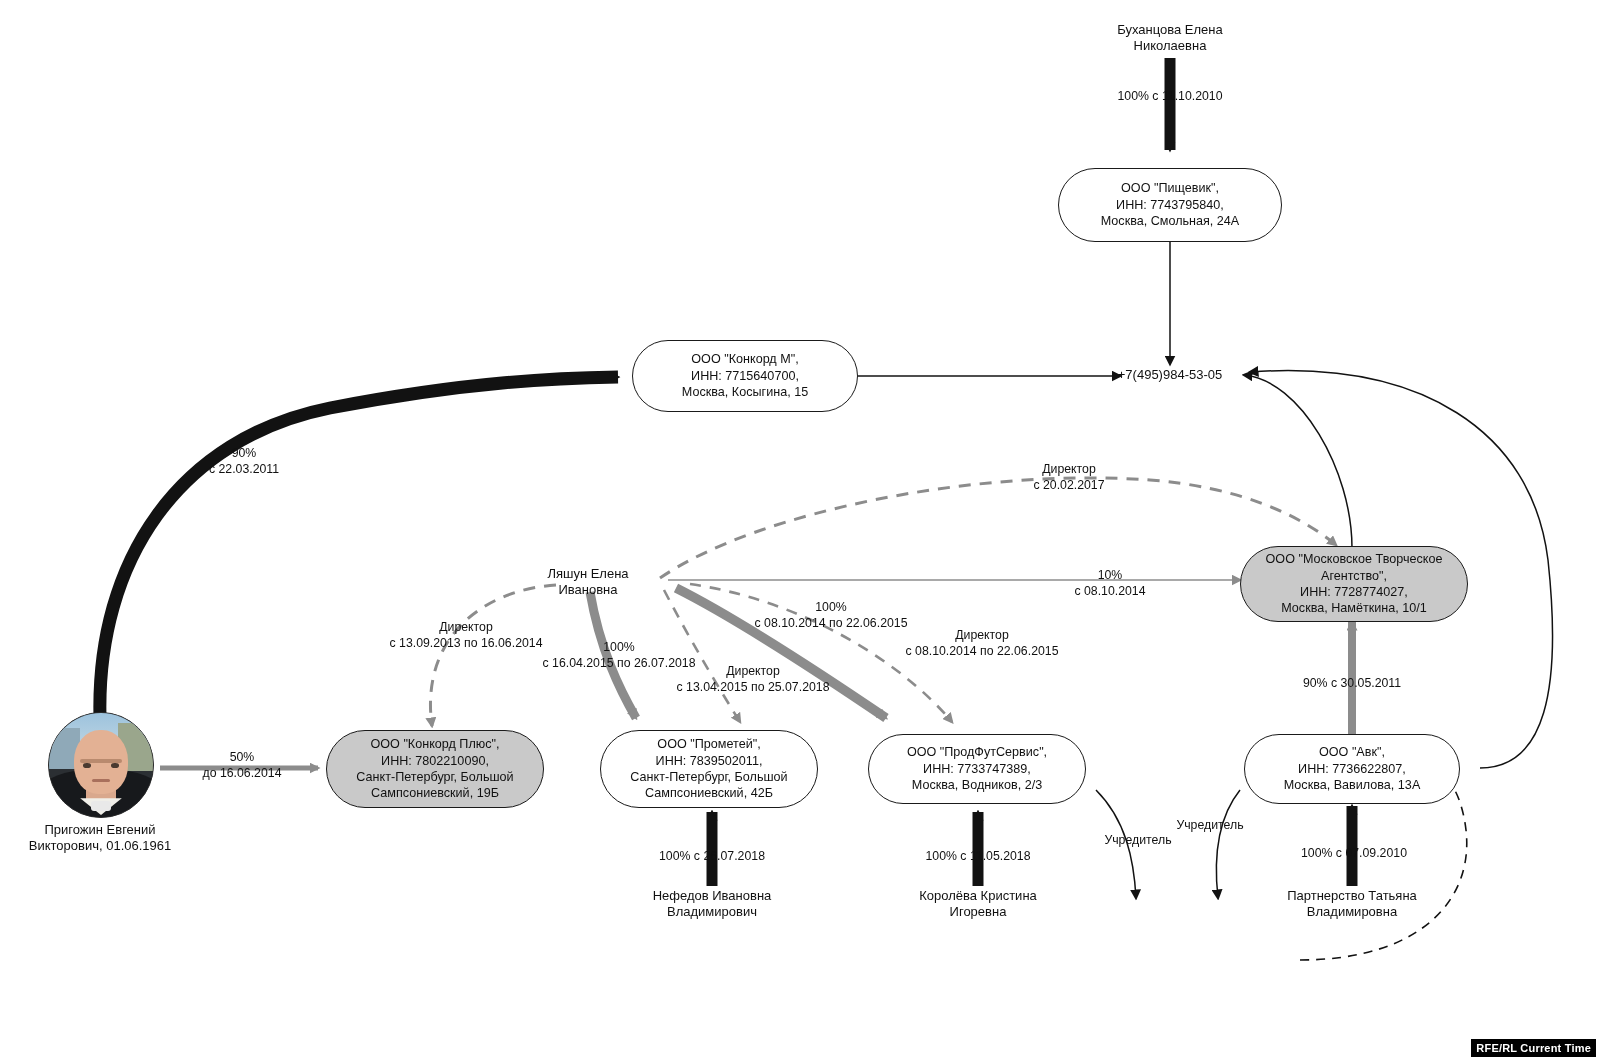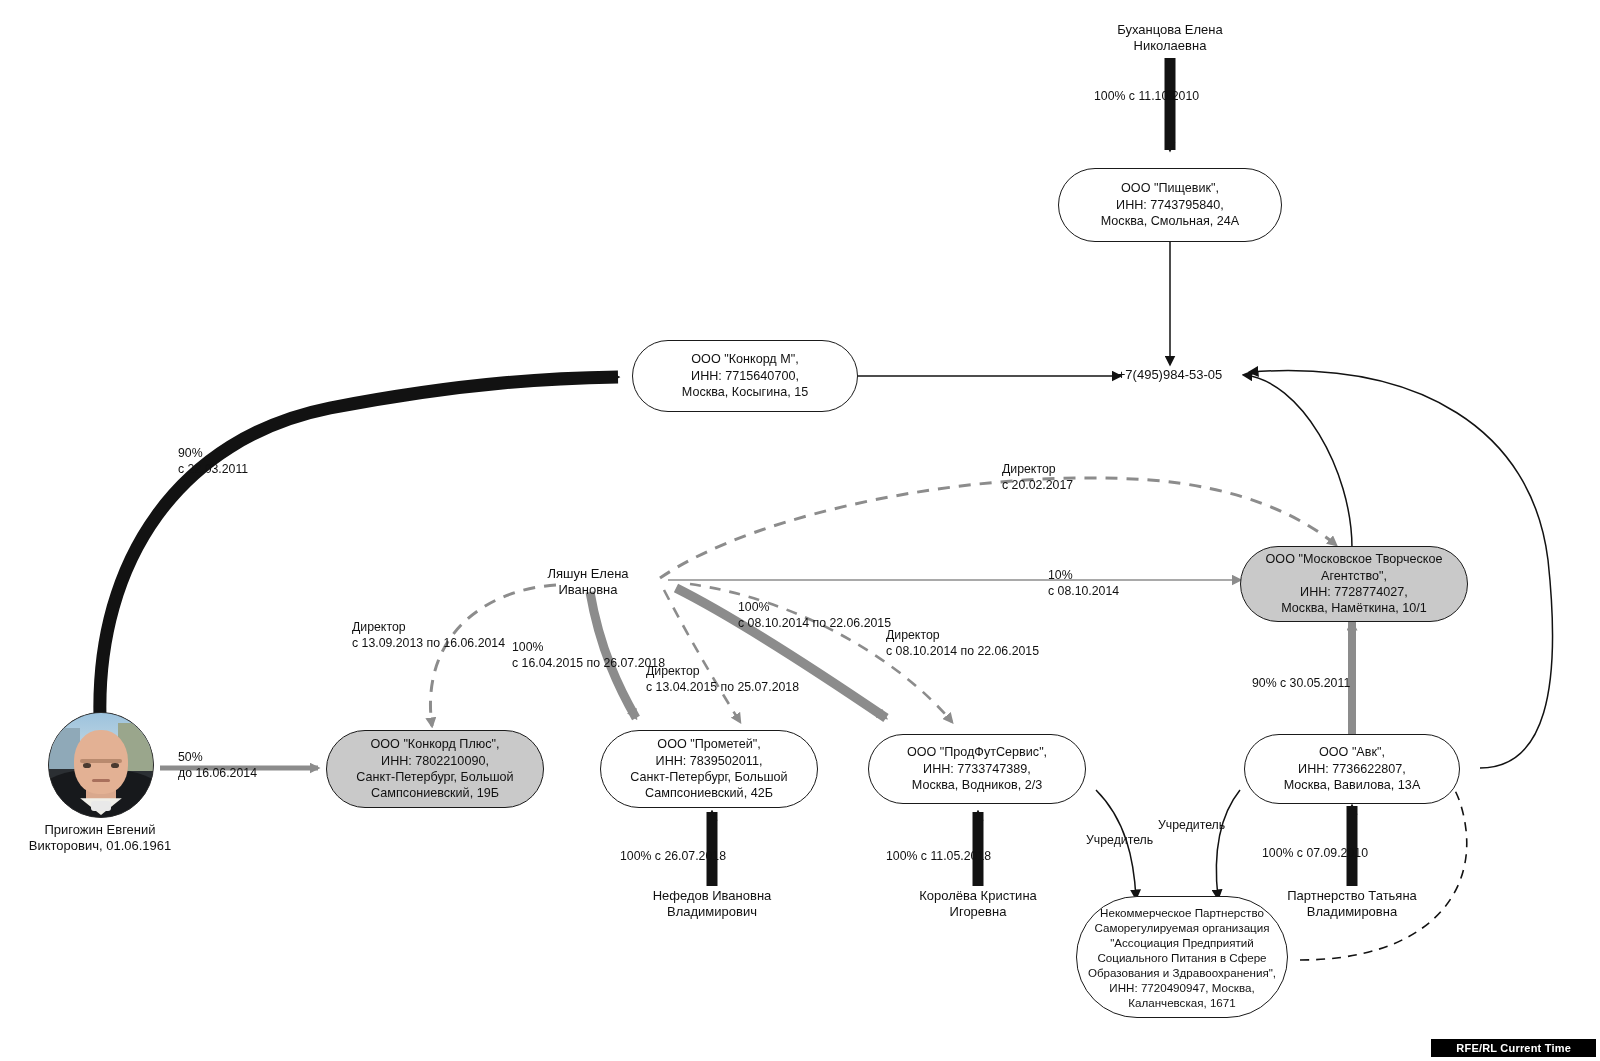--- a/index.html
+++ b/index.html
@@ -8,21 +8,21 @@
   #stage{position:absolute;left:0;top:0;width:1600px;height:1061px;}
   svg#wires{position:absolute;left:0;top:0;width:1600px;height:1061px;}
 
   .node{position:absolute;box-sizing:border-box;display:flex;align-items:center;
         justify-content:center;text-align:center;border:1.6px solid #1a1a1a;
         border-radius:999px;background:#ffffff;font-size:12.6px;line-height:16.4px;
         padding:4px 10px;white-space:pre-line;}
   .node.grey{background:#c9c9c9;}
   .plain{position:absolute;text-align:center;font-size:13px;line-height:16.4px;
          white-space:pre-line;}
-  .elabel{position:absolute;font-size:12.3px;line-height:15.6px;
+  .elabel{position:absolute;text-align:center;font-size:12.3px;line-height:15.6px;
           white-space:pre-line;color:#111;}
   .avatar{position:absolute;width:104px;height:104px;border-radius:50%;
           overflow:hidden;border:1px solid #2a2a2a;background:#2b2f33;}
   .avatar .sky{position:absolute;left:0;top:0;width:100%;height:34%;
                background:linear-gradient(#9dc3dd,#bcd4e3);}
   .avatar .wallL{position:absolute;left:0;top:14%;width:30%;height:40%;
                  background:#8fa9b8;}
   .avatar .wallR{position:absolute;right:0;top:10%;width:34%;height:46%;
                  background:#9aa68c;}
   .avatar .suit{position:absolute;left:-8%;bottom:0;width:116%;height:46%;
@@ -37,21 +37,21 @@
                 background:#4a3a30;border-radius:50%;}
   .avatar .eyeL{left:33%;} .avatar .eyeR{right:33%;}
   .avatar .mouth{position:absolute;left:41%;top:63%;width:18%;height:3.4%;
                 background:#a9705c;border-radius:3px;}
   .avatar .bow{position:absolute;left:40%;bottom:6%;width:20%;height:9%;
                 background:#e9e9e9;border-radius:3px;}
   .avatar .collar{position:absolute;left:30%;bottom:2%;width:40%;height:16%;
                 background:#f0efe9;clip-path:polygon(0 0,100% 0,50% 100%);}
 
   #watermark{position:absolute;right:4px;bottom:4px;background:#000;color:#fff;
-             font-size:11px;font-weight:bold;padding:3px 25px;letter-spacing:.2px;}
+             font-size:11px;font-weight:bold;padding:3px 5px;letter-spacing:.2px;}
 </style>
 </head>
 <body>
 
 <div id="stage">
 
   <svg id="wires" viewBox="0 0 1600 1061" xmlns="http://www.w3.org/2000/svg">
     <defs>
       <marker id="ahBlack" markerWidth="9" markerHeight="9" refX="7" refY="4.5" orient="auto" markerUnits="strokeWidth">
         <path d="M0,0 L9,4.5 L0,9 z" fill="#121212"></path>
@@ -168,28 +168,20 @@
 Сампсониевский, 42Б</div>
 
   <div class="node" style="left:868px;top:734px;width:218px;height:70px;">ООО "ПродФутСервис",
 ИНН: 7733747389,
 Москва, Водников, 2/3</div>
 
   <div class="node" style="left:1244px;top:734px;width:216px;height:70px;">ООО "Авк",
 ИНН: 7736622807,
 Москва, Вавилова, 13А</div>
 
-  <div class="node" style="left:1076px;top:896px;width:212px;height:122px;
-              font-size:11.6px;line-height:15px;">Некоммерческое Партнерство
-Саморегулируемая организация
-"Ассоциация Предприятий
-Социального Питания в Сфере
-Образования и Здравоохранения",
-ИНН: 7720490947, Москва,
-Каланчевская, 1671</div>
 
   <div class="elabel" style="left:1094px;top:89px;width:152px;">100% с 11.10.2010</div>
 
   <div class="elabel" style="left:178px;top:446px;width:132px;">90%
 с 22.03.2011</div>
 
   <div class="elabel" style="left:178px;top:750px;width:128px;">50%
 до 16.06.2014</div>
 
   <div class="elabel" style="left:1002px;top:462px;width:134px;">Директор

